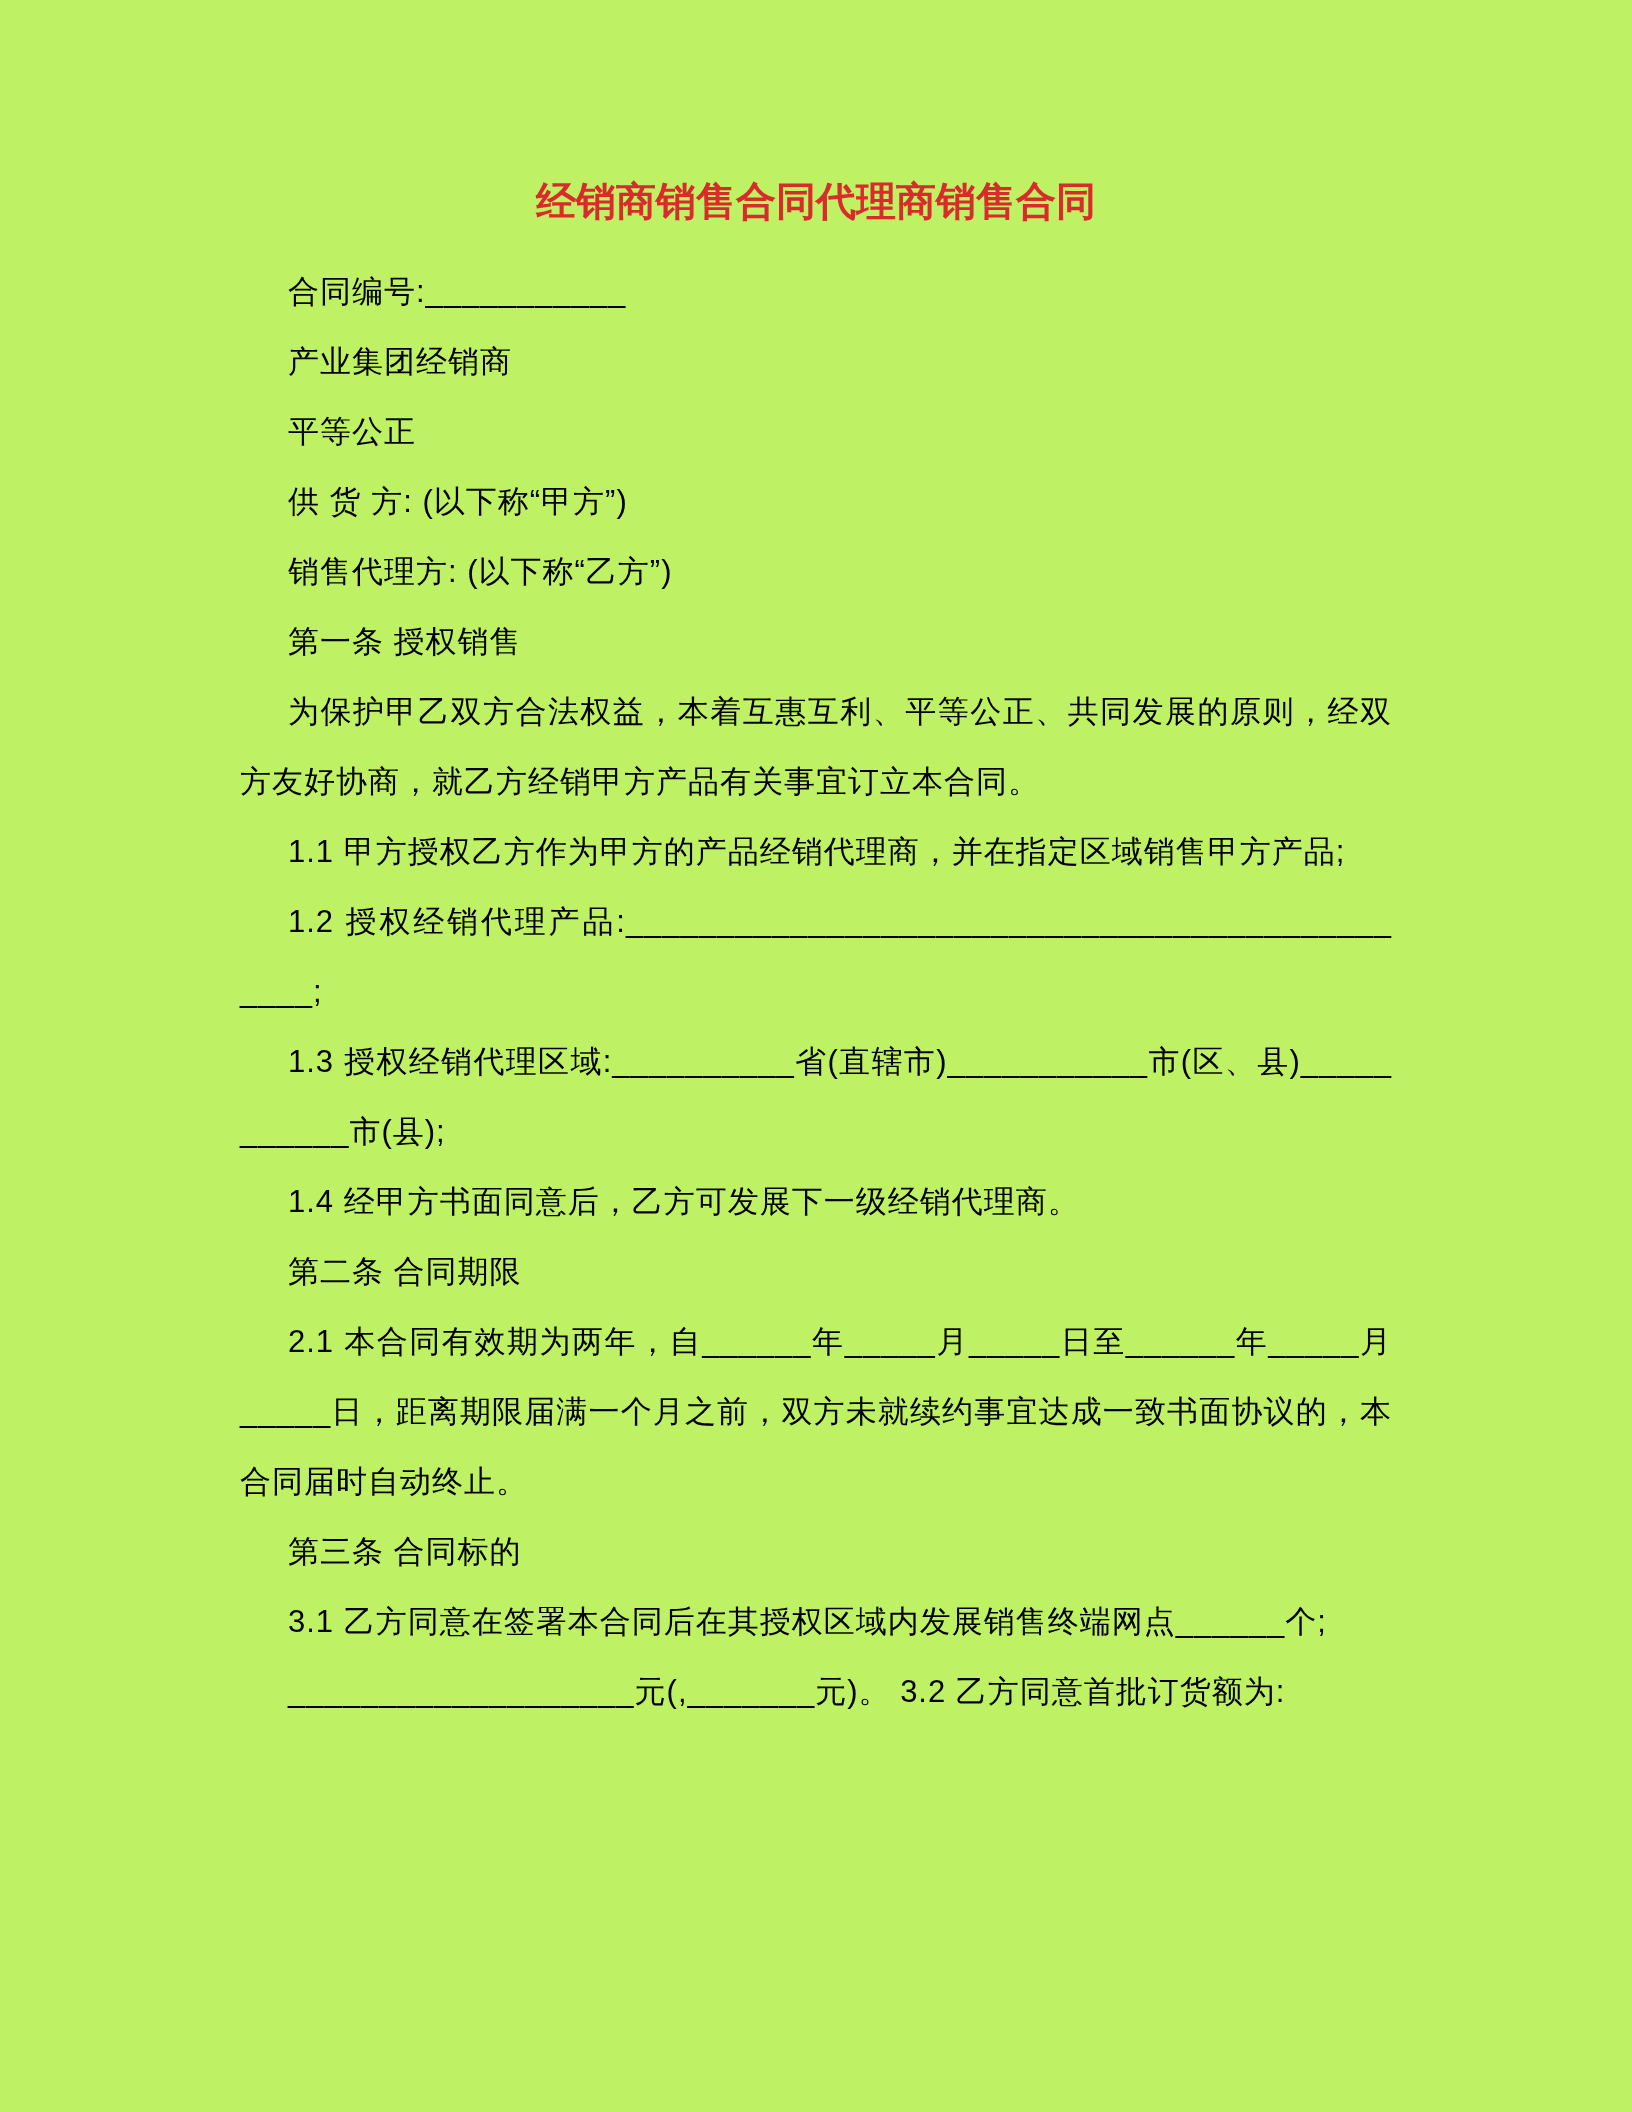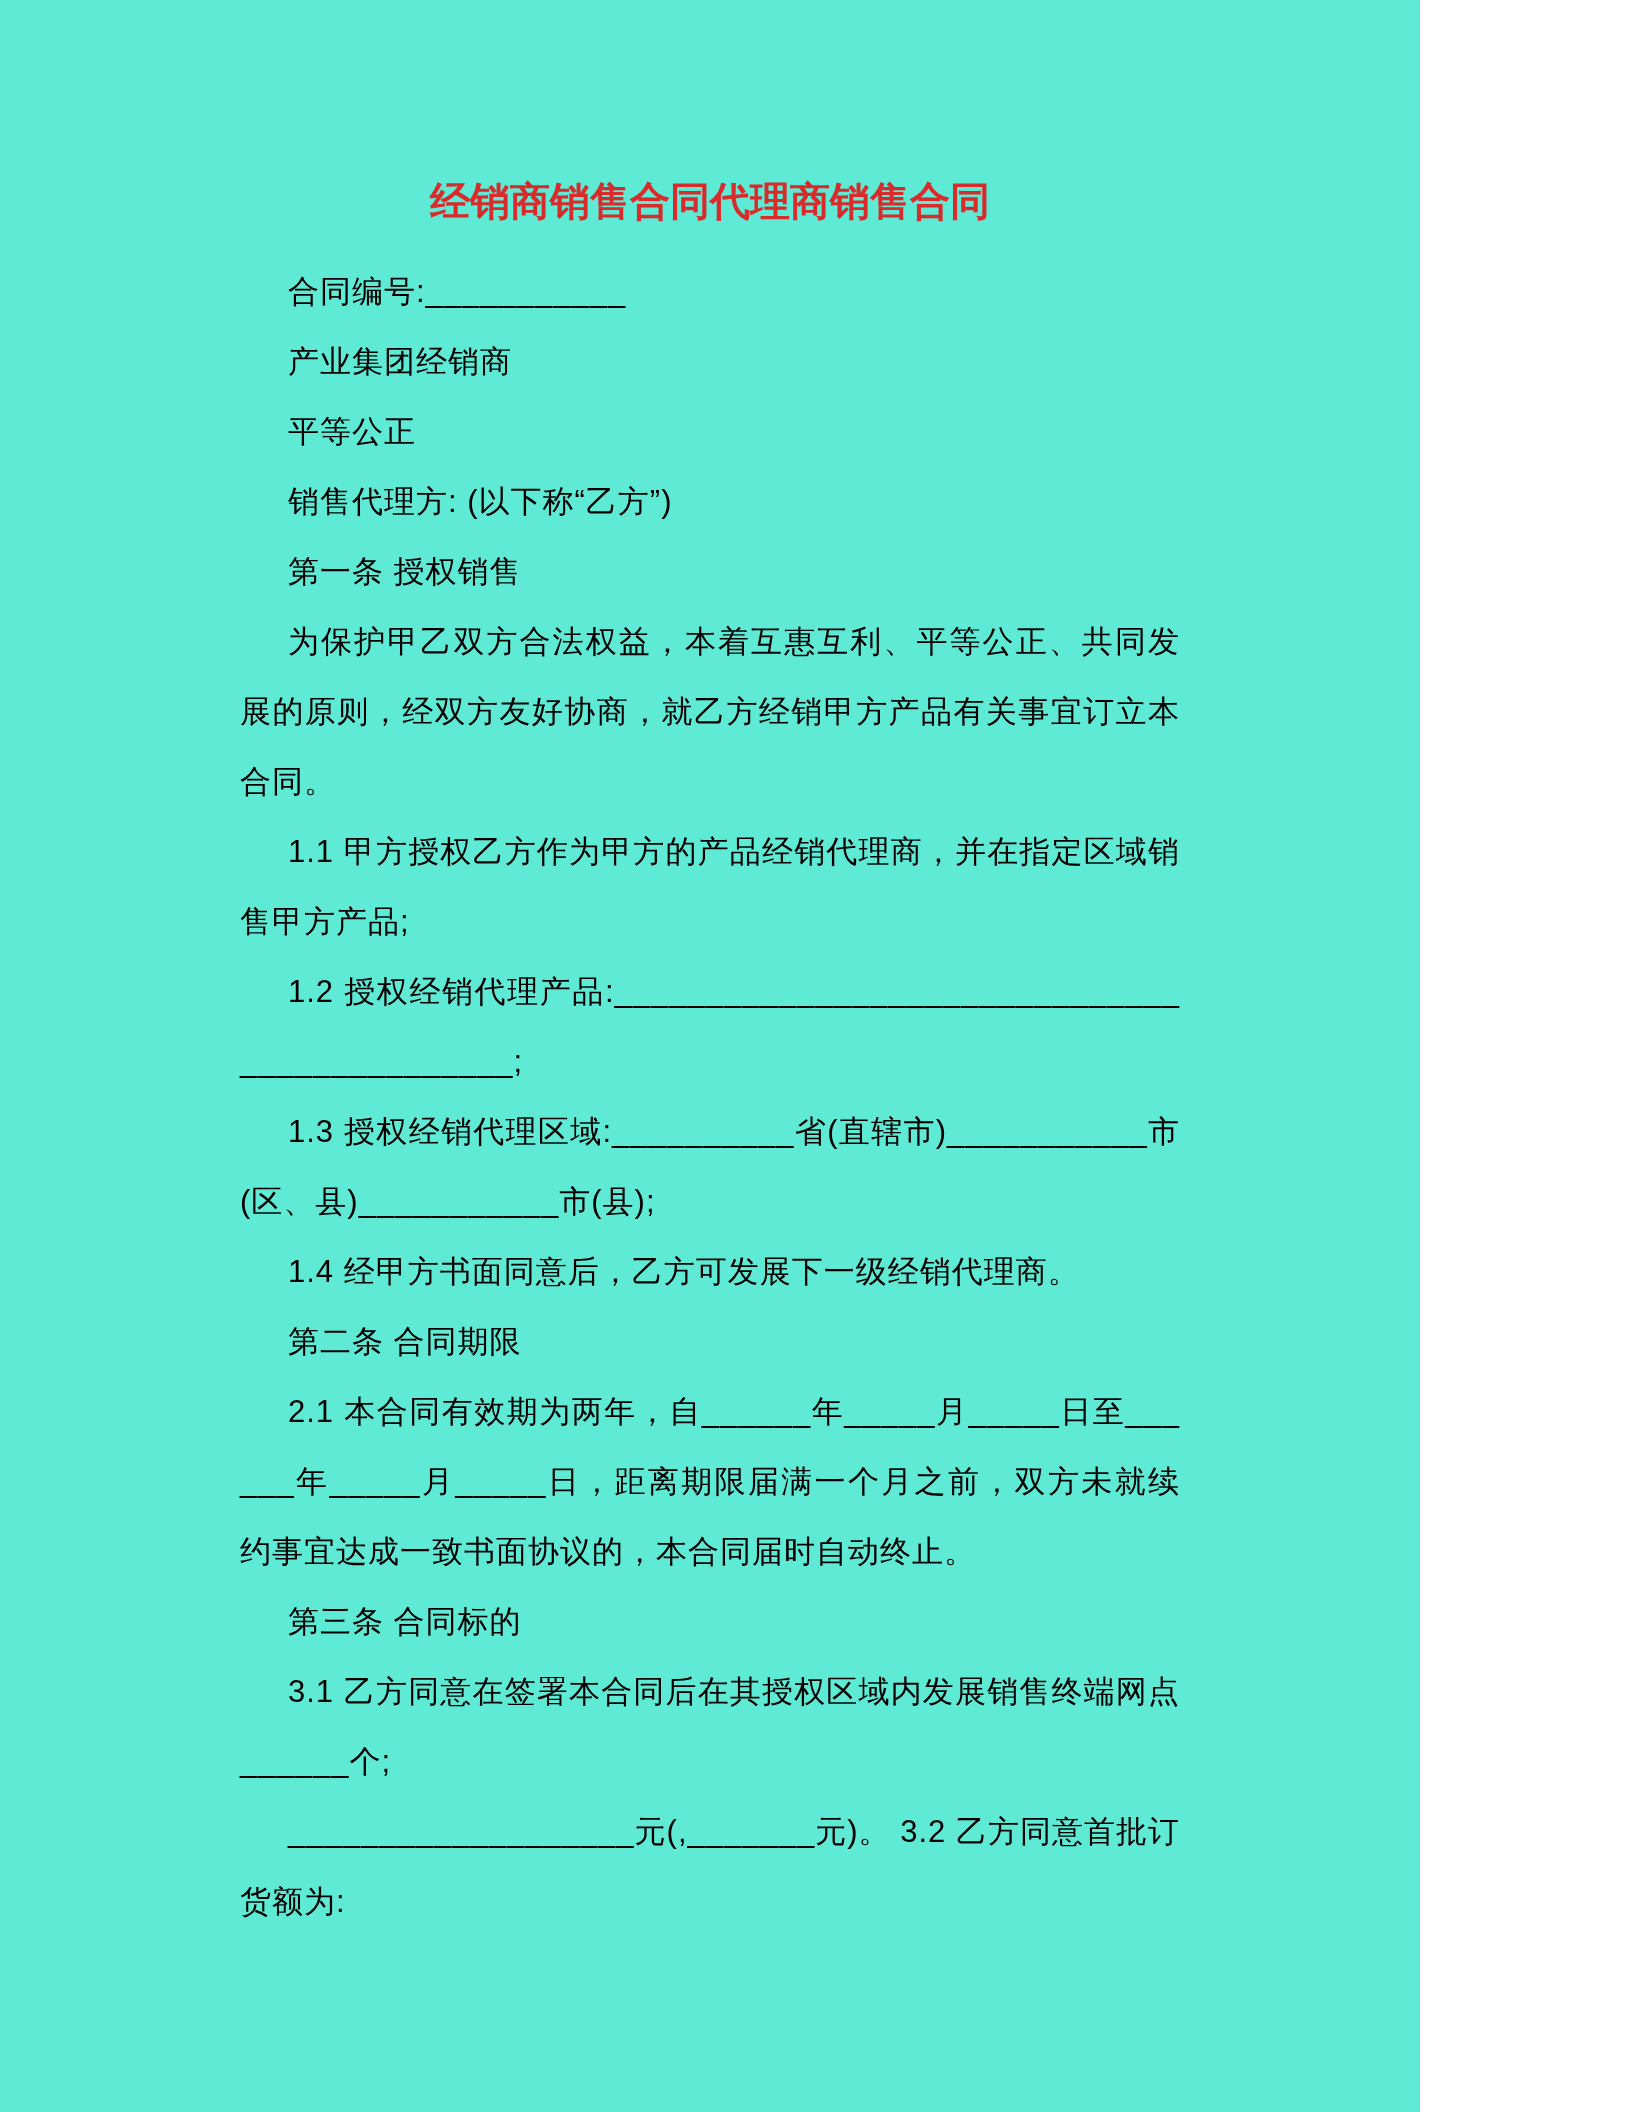--- a/index.html
+++ b/index.html
@@ -8,24 +8,24 @@
     background: #ffffff;
   }
   body {
     width: 1632px;
     min-height: 2112px;
     font-family: "Liberation Sans", sans-serif;
     color: #000000;
   }
   .page {
     box-sizing: border-box;
-    width: 1420px;
+    width: 1632px;
     min-height: 2112px;
     padding: 175px 240px 120px 240px;
-    background: #5eead4;
+    background: #bef264;
   }
   .doc-title {
     margin: 0 0 30px 0;
     text-align: center;
     font-size: 40px;
     line-height: 52px;
     font-weight: bold;
     
   }
   .doc-body {
@@ -44,20 +44,21 @@
 </style>
 </head>
 <body style="background: rgb(255, 255, 255); color: rgb(0, 0, 0);">
 
 <div class="page">
   <h1 class="doc-title" style="color: rgb(217, 43, 43);">经销商销售合同代理商销售合同</h1>
   <div class="doc-body">
       <p class="para">合同编号:___________</p>
       <p class="para">产业集团经销商</p>
       <p class="para">平等公正</p>
+      <p class="para">供 货 方: (以下称“甲方”)</p>
       <p class="para">销售代理方: (以下称“乙方”)</p>
       <p class="para">第一条 授权销售</p>
       <p class="para">为保护甲乙双方合法权益，本着互惠互利、平等公正、共同发展的原则，经双方友好协商，就乙方经销甲方产品有关事宜订立本合同。</p>
       <p class="para">1.1 甲方授权乙方作为甲方的产品经销代理商，并在指定区域销售甲方产品;</p>
       <p class="para">1.2 授权经销代理产品:______________________________________________;</p>
       <p class="para">1.3 授权经销代理区域:__________省(直辖市)___________市(区、县)___________市(县);</p>
       <p class="para">1.4 经甲方书面同意后，乙方可发展下一级经销代理商。</p>
       <p class="para">第二条 合同期限</p>
       <p class="para">2.1 本合同有效期为两年，自______年_____月_____日至______年_____月_____日，距离期限届满一个月之前，双方未就续约事宜达成一致书面协议的，本合同届时自动终止。</p>
       <p class="para">第三条 合同标的</p>

